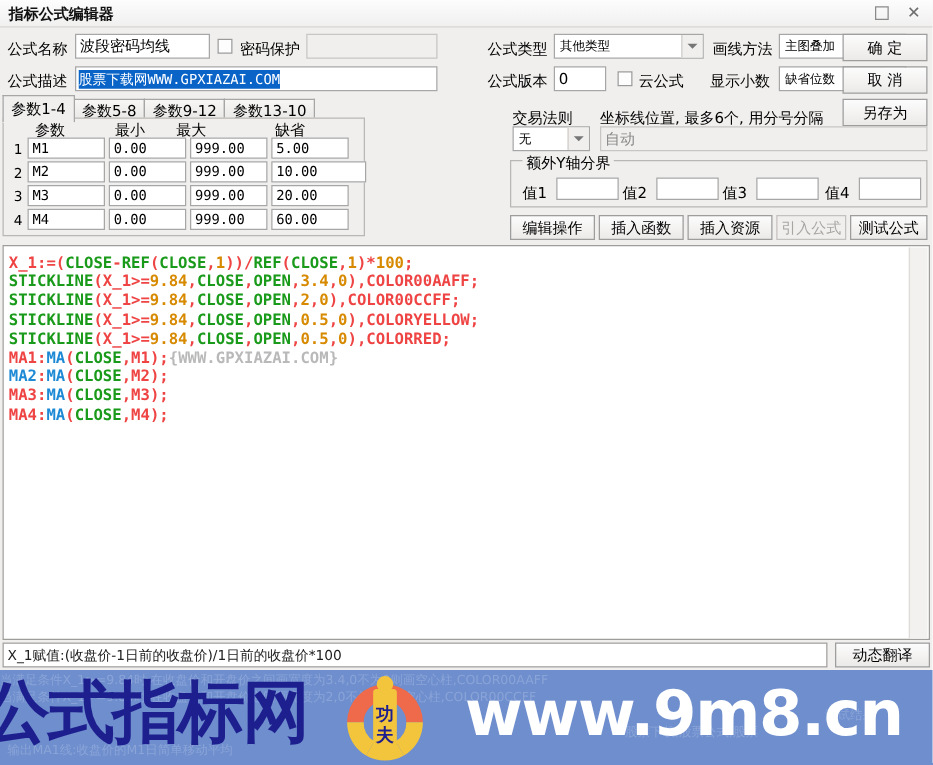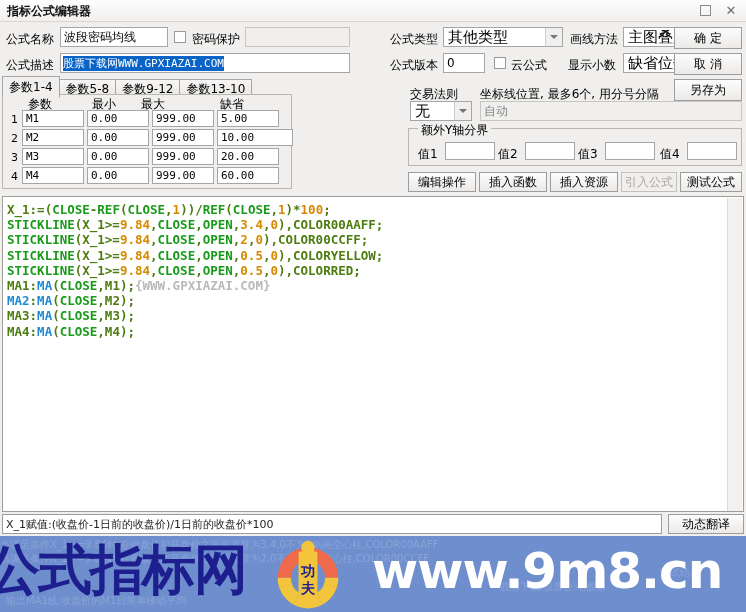--- a/index.html
+++ b/index.html
@@ -24,21 +24,21 @@
   .lbl{position:absolute;font-size:12px;color:#000;white-space:nowrap;
        font-family:"DejaVu Sans",sans-serif;}
   .tb{position:absolute;background:#fff;border:1px solid #a6a6a6;
       box-sizing:border-box;font-size:12px;color:#000;
       font-family:"DejaVu Sans",sans-serif;display:flex;align-items:center;
       padding-left:3px;overflow:hidden;white-space:nowrap;}
   .tb.ro{background:#f0efee;border:1px solid #c8c6c4;color:#888;}
   .tb.mono{font-family:"DejaVu Sans Mono",monospace;font-size:11px;}
   .sel{background:#0a64c8;color:#fff;}
   .combo{position:absolute;background:#fff;border:1px solid #a6a6a6;box-sizing:border-box;
-      font-size:15px;display:flex;align-items:center;font-family:"DejaVu Sans",sans-serif;}
+      font-size:10px;display:flex;align-items:center;font-family:"DejaVu Sans",sans-serif;}
   .combo .val{flex:1;padding-left:4px;white-space:nowrap;overflow:hidden;}
   .combo .arw{width:16px;height:100%;background:#f0efee;border-left:1px solid #cfcdca;
       display:flex;align-items:center;justify-content:center;}
   .arw i{display:block;width:0;height:0;border-left:4px solid transparent;
       border-right:4px solid transparent;border-top:4px solid #767676;}
   .chk{position:absolute;width:12px;height:12px;border:1px solid #9a9a9a;background:#fdfdfd;box-sizing:border-box;}
   .btn{position:absolute;background:linear-gradient(#fcfcfc,#eceae8);
       border:1px solid #9d9d9d;box-sizing:border-box;display:flex;
       align-items:center;justify-content:center;font-size:12px;color:#000;
       font-family:"DejaVu Sans",sans-serif;}
@@ -61,21 +61,21 @@
   .gbox-title{position:absolute;background:#f0efee;padding:0 3px;font-size:12px;
      font-family:"DejaVu Sans",sans-serif;}
 
   
   .editor{position:absolute;left:2px;top:196px;width:742px;height:316px;
     background:#fff;border:1px solid #9f9d9a;box-sizing:border-box;overflow:hidden;}
   .code{position:absolute;left:4px;top:5px;font-family:"DejaVu Sans Mono",monospace;
     font-size:12.5px;line-height:15.2px;white-space:pre;font-weight:bold;}
   .k{color:#1a9a1a;}      
   .n{color:#d78a00;}      
-  .p{color:#4d7c0f;}         
+  .p{color:#ef4444;}         
   .b{color:#1e8ad6;}      
   .cm{color:#b9b9b9;}
   .vscroll{position:absolute;right:1px;top:1px;width:15px;height:314px;background:#f2f1f0;
     border-left:1px solid #dedcd9;box-sizing:border-box;}
 
   .statusbar{position:absolute;left:2px;top:514px;width:660px;height:20px;
     background:#fff;border:1px solid #9f9d9a;box-sizing:border-box;
     display:flex;align-items:center;padding-left:3px;font-size:11px;
     font-family:"DejaVu Sans",sans-serif;color:#222;overflow:hidden;white-space:nowrap;}
   .transbtn{position:absolute;left:668px;top:514px;width:76px;height:20px;font-family:Liberation Serif, serif;}

